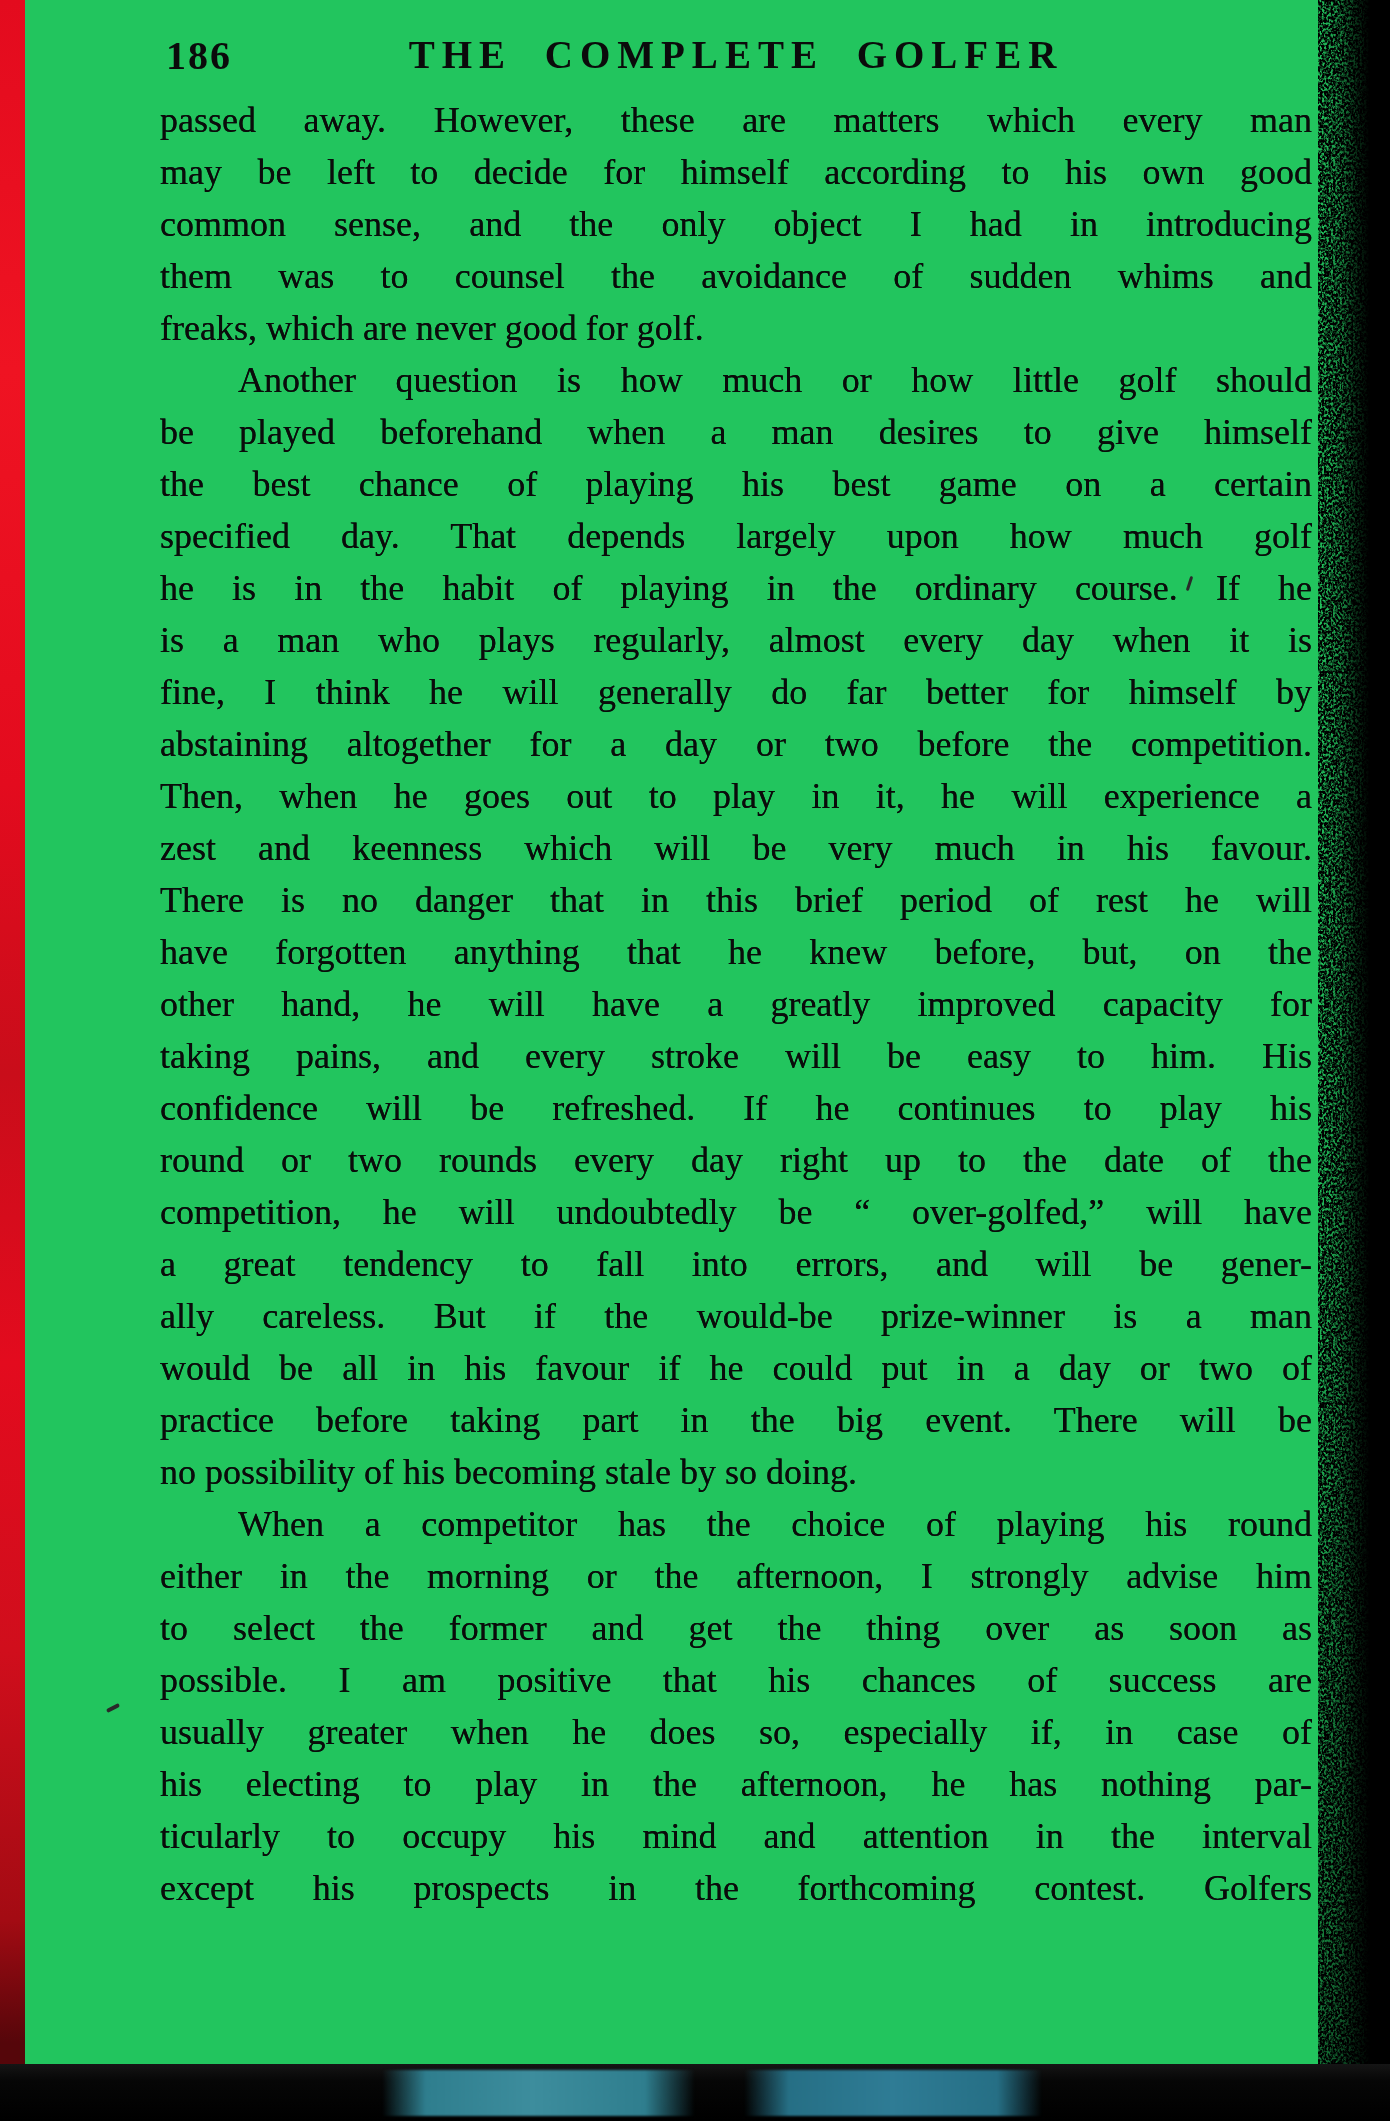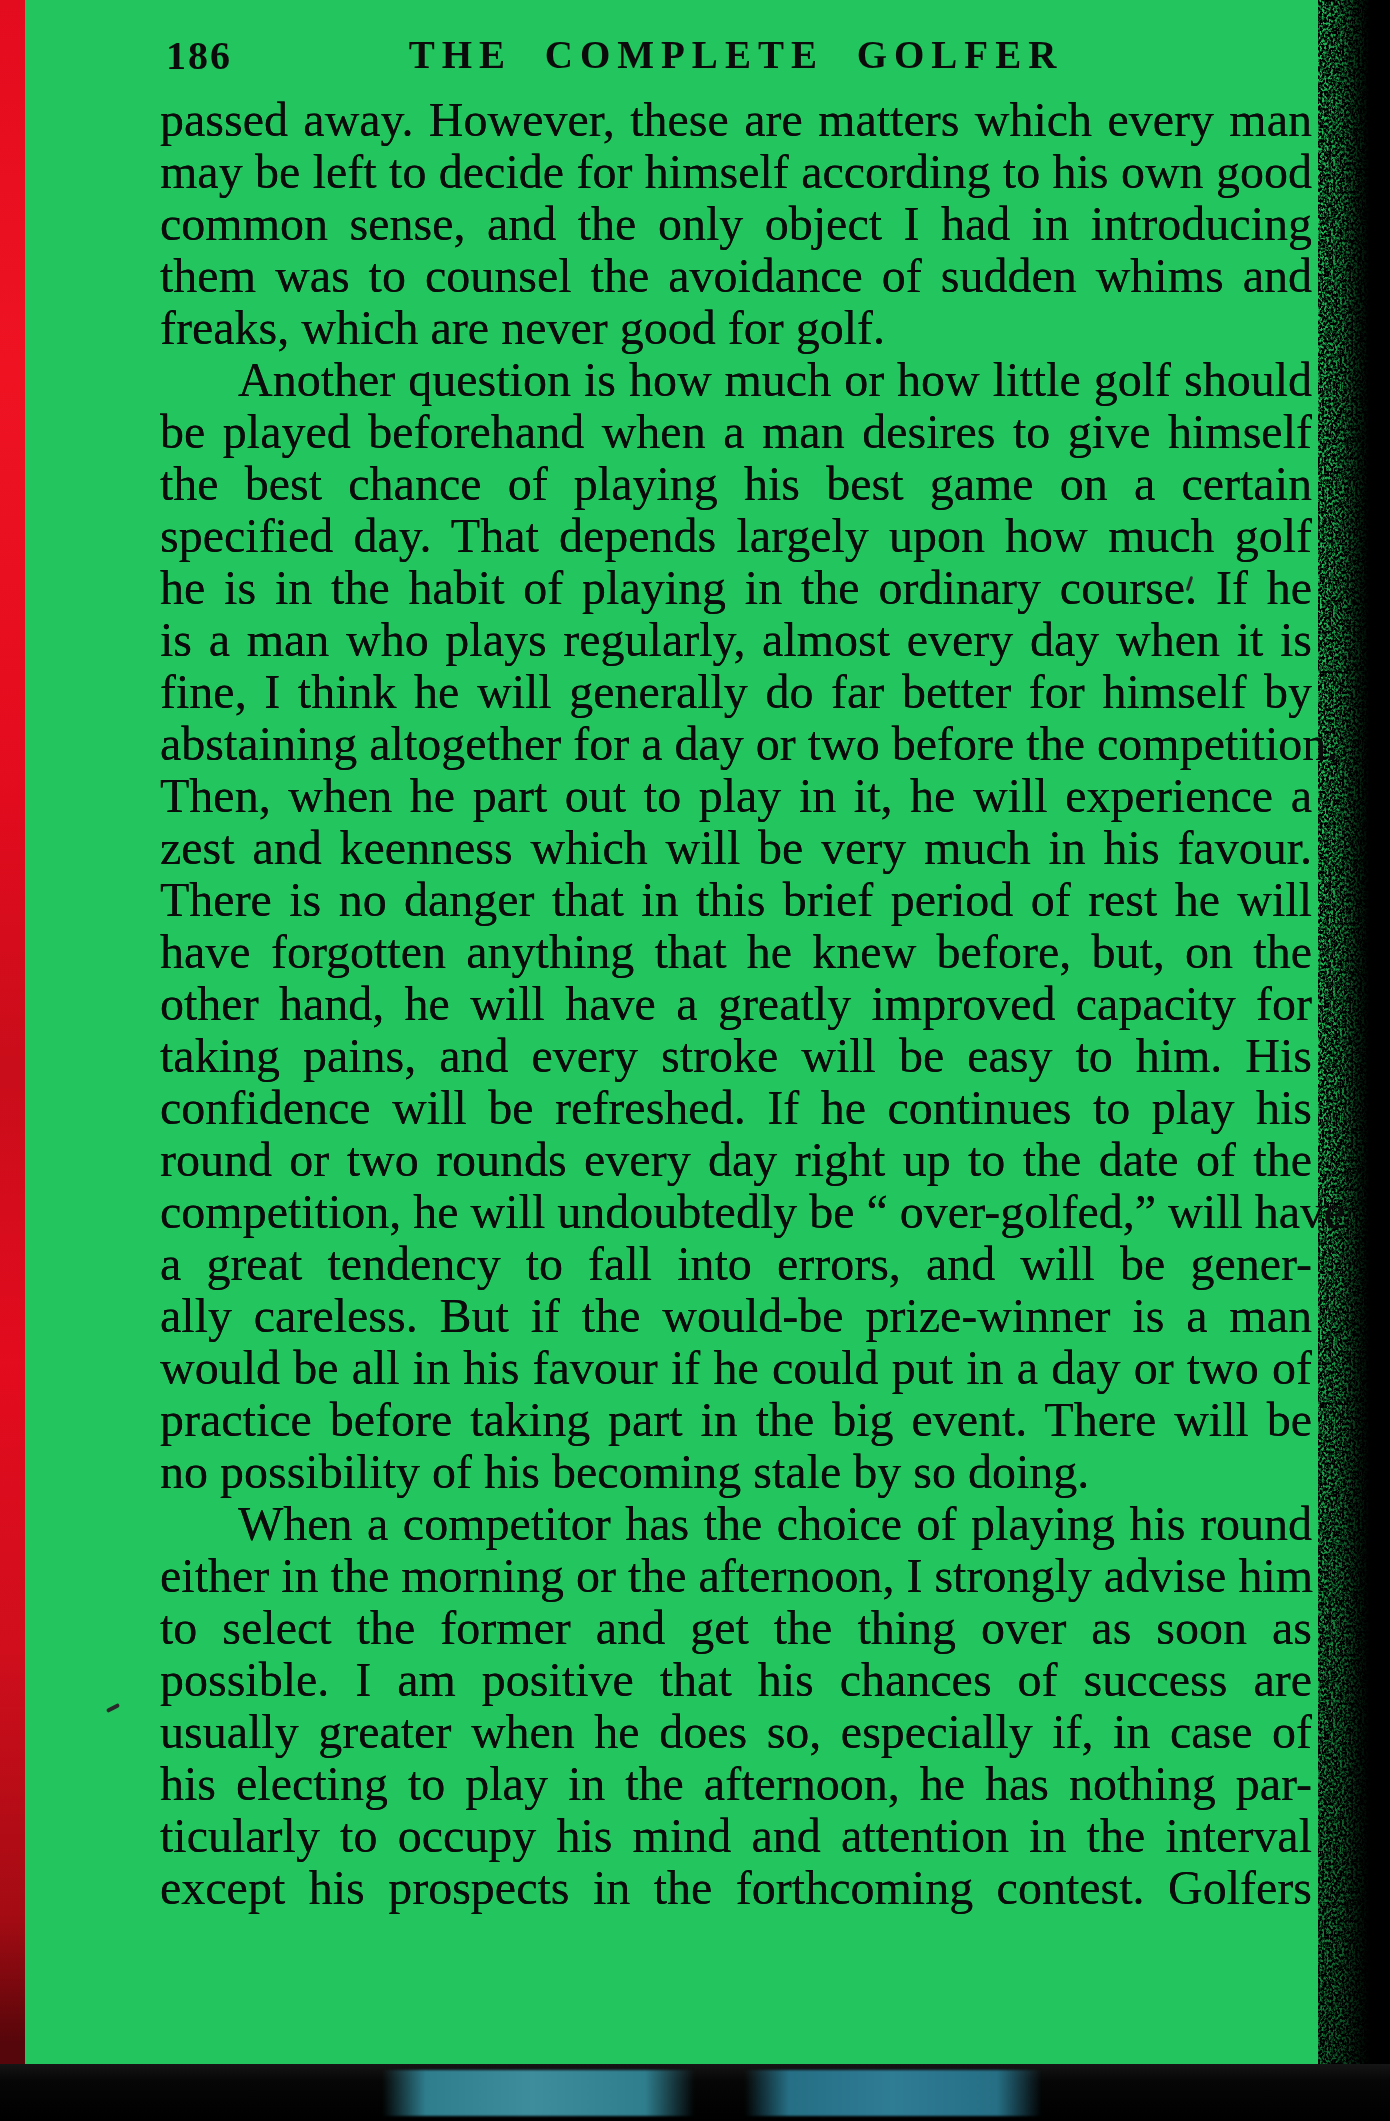--- a/index.html
+++ b/index.html
@@ -87,21 +87,21 @@
     word-spacing: 16px;
     white-space: nowrap;
     margin-top: 10px;
   }
 
   
   .body-text {
     position: absolute;
     left: 160px; top: 94px;
     width: 1152px;
-    font-size: 48px;
+    font-size: 36px;
     text-shadow: 0 0 0.6px rgba(0,0,0,0.85);
   }
   .line {
     height: 52px;
     line-height: 52px;
     text-align: justify;
     text-align-last: justify;
     white-space: nowrap;
   }
   .line.end { text-align-last: left; white-space: normal; }
@@ -145,21 +145,21 @@
       <div class="line">them was to counsel the avoidance of sudden whims and</div>
       <div class="line end">freaks, which are never good for golf.</div>
       <div class="line indent">Another question is how much or how little golf should</div>
       <div class="line">be played beforehand when a man desires to give himself</div>
       <div class="line">the best chance of playing his best game on a certain</div>
       <div class="line">specified day.  That depends largely upon how much golf</div>
       <div class="line">he is in the habit of playing in the ordinary course.  If he</div>
       <div class="line">is a man who plays regularly, almost every day when it is</div>
       <div class="line">fine, I think he will generally do far better for himself by</div>
       <div class="line">abstaining altogether for a day or two before the competition.</div>
-      <div class="line">Then, when he part out to play in it, he will experience a</div>
+      <div class="line">Then, when he goes out to play in it, he will experience a</div>
       <div class="line">zest and keenness which will be very much in his favour.</div>
       <div class="line">There is no danger that in this brief period of rest he will</div>
       <div class="line">have forgotten anything that he knew before, but, on the</div>
       <div class="line">other hand, he will have a greatly improved capacity for</div>
       <div class="line">taking pains, and every stroke will be easy to him.  His</div>
       <div class="line">confidence will be refreshed.  If he continues to play his</div>
       <div class="line">round or two rounds every day right up to the date of the</div>
       <div class="line">competition, he will undoubtedly be “ over-golfed,” will have</div>
       <div class="line">a great tendency to fall into errors, and will be gener-</div>
       <div class="line">ally careless.  But if the would-be prize-winner is a man</div>

